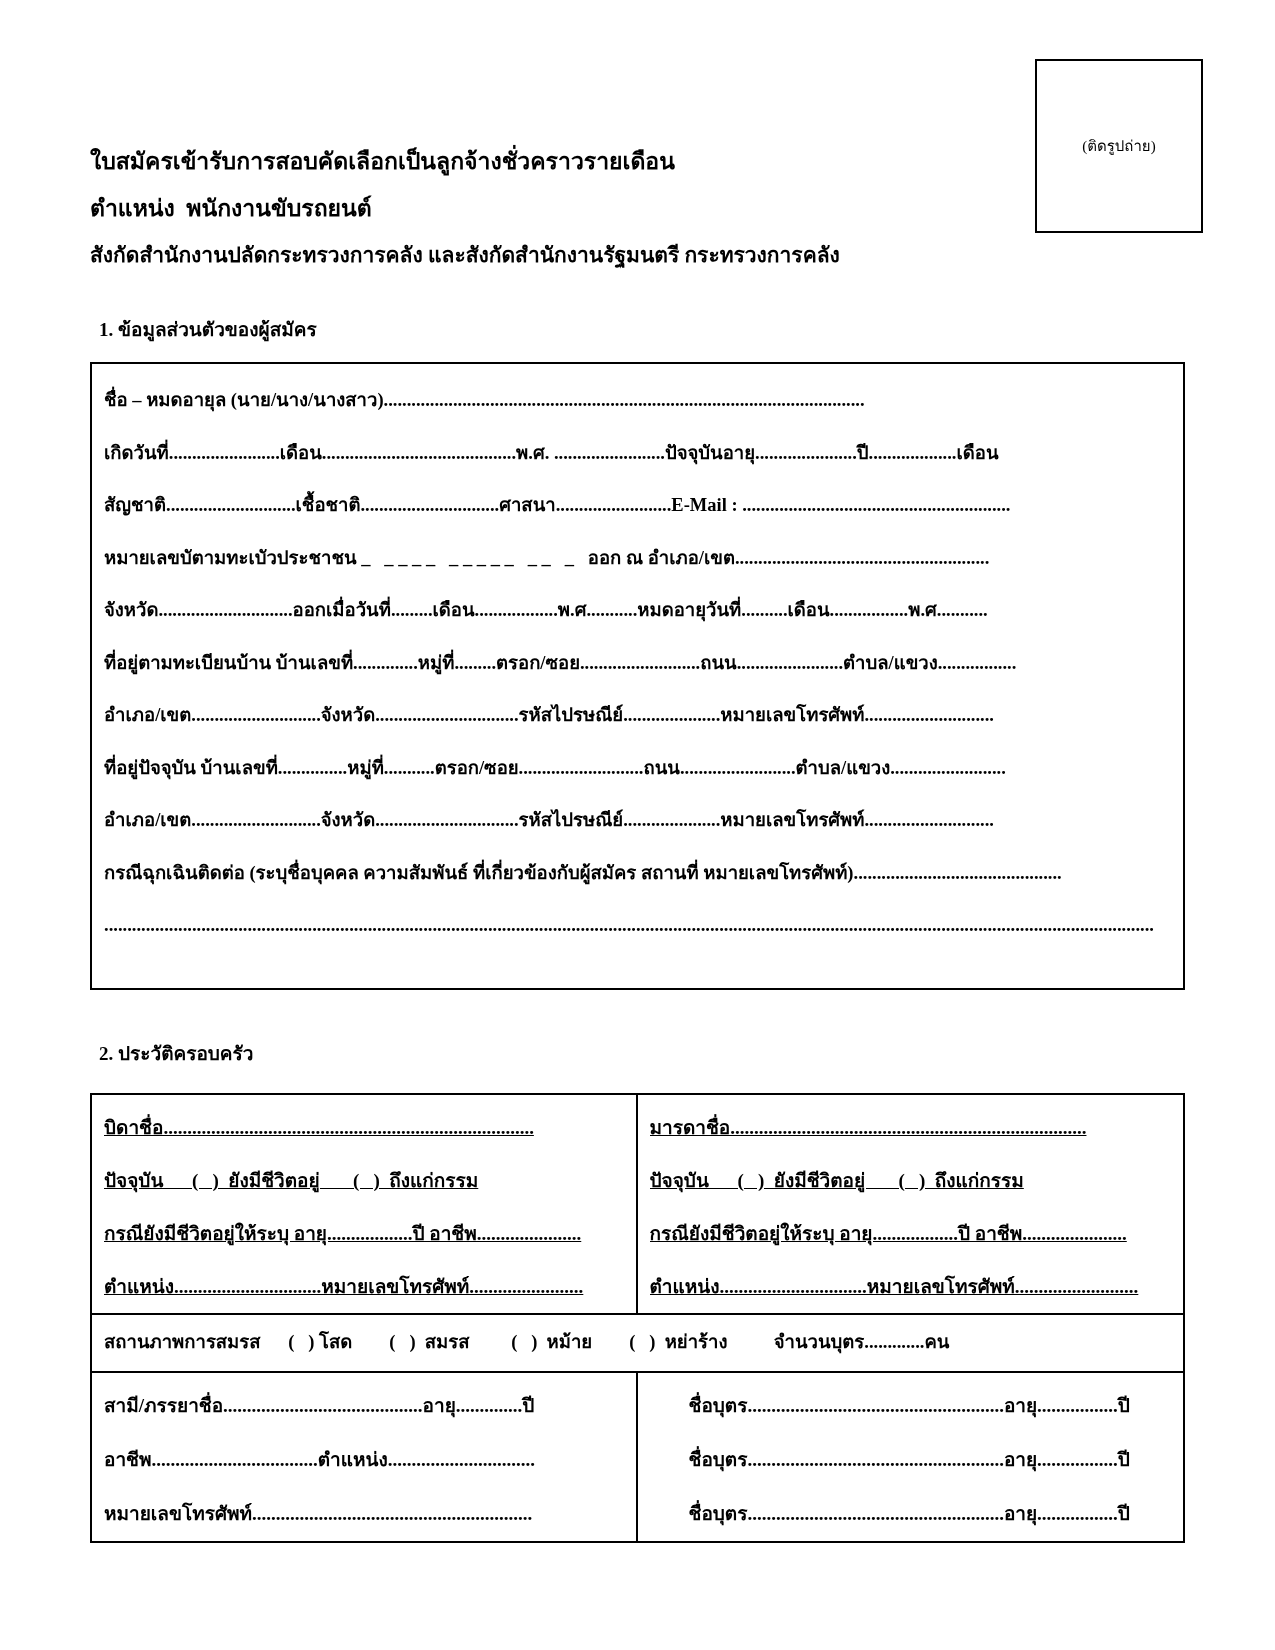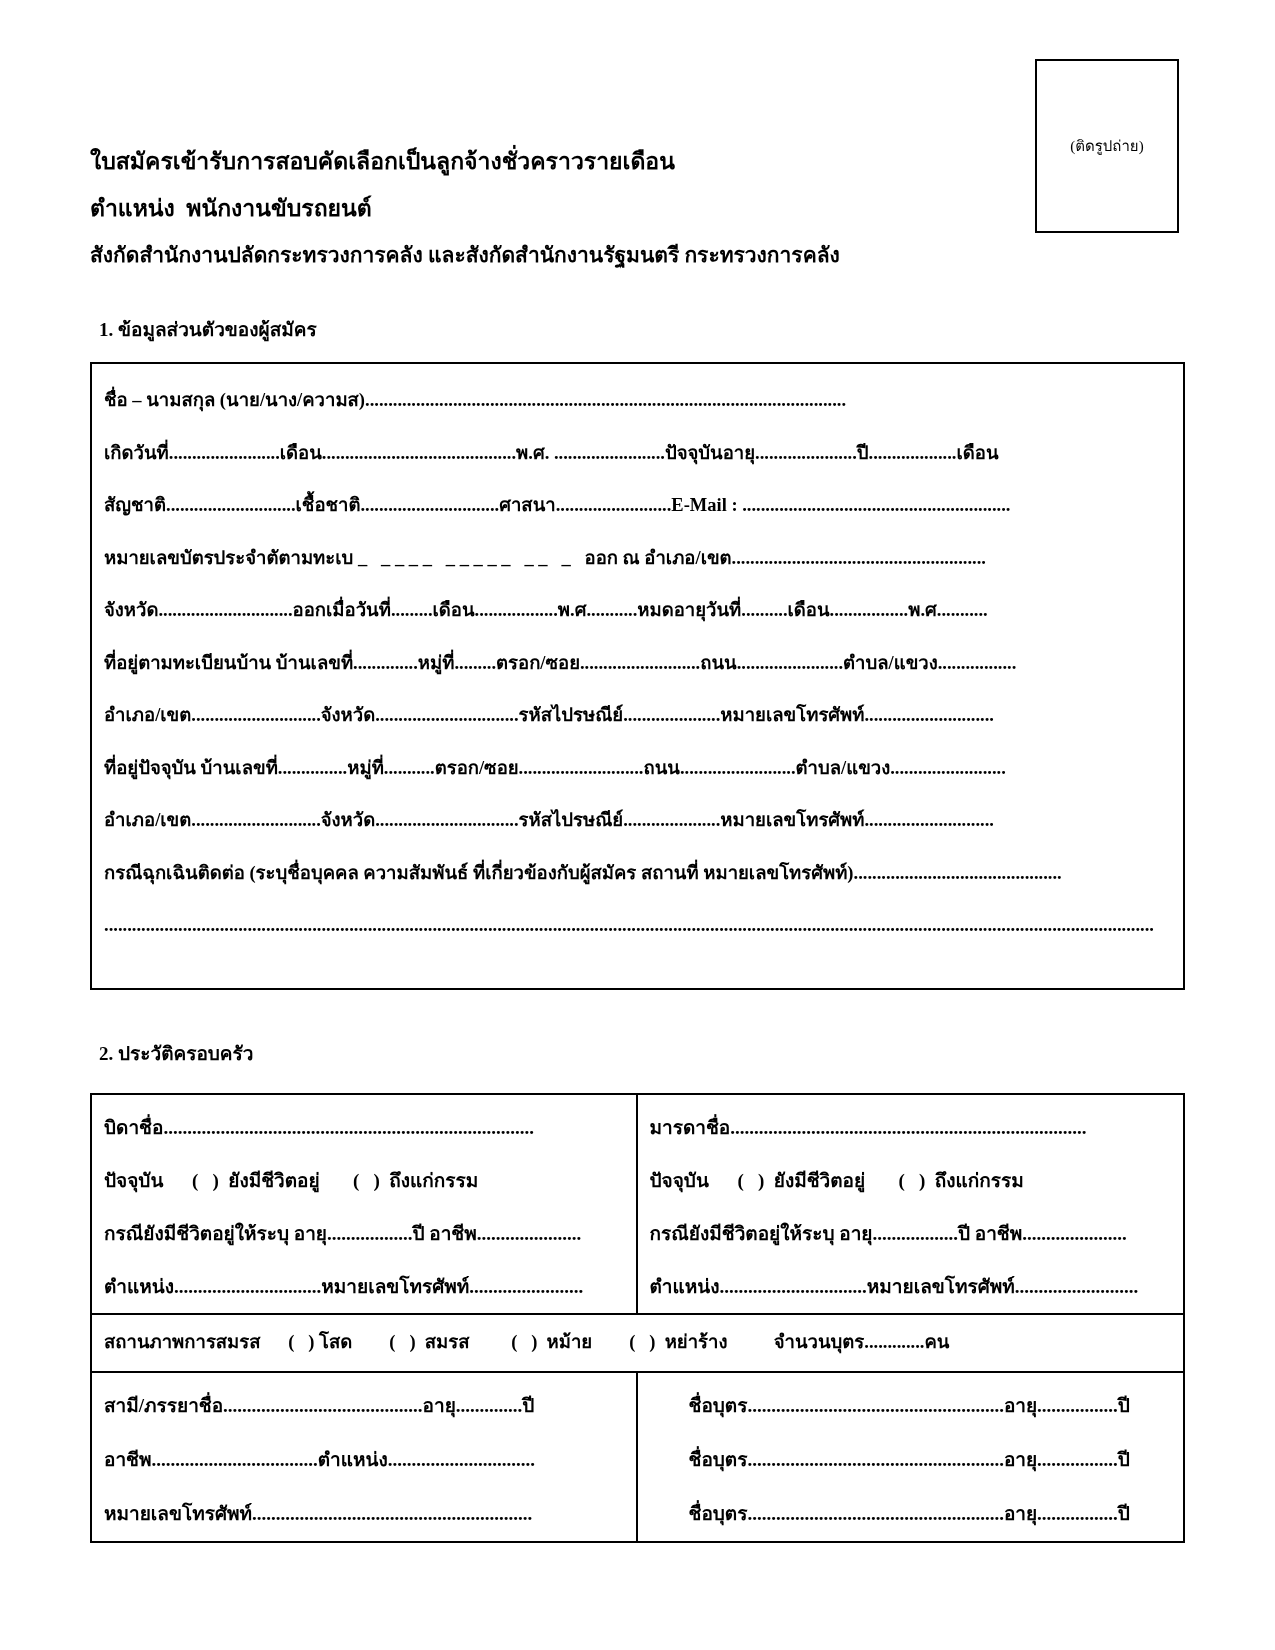--- a/index.html
+++ b/index.html
@@ -1,21 +1,21 @@
 <!DOCTYPE html>
 <html><head>
 <meta charset="utf-8">
 <style>
   html,body{margin:0;padding:0;background:#ffffff;}
   .page{
     position:relative;width:1275px;height:1650px;background:#ffffff;color:#000;
     font-family:"Liberation Serif","DejaVu Serif",serif;overflow:hidden;
   }
   .photo-box{
-    position:absolute;left:1035px;top:59px;width:144px;height:174px;
+    position:absolute;left:1035px;top:59px;width:168px;height:174px;
     border:2px solid #000;box-sizing:border-box;
     display:flex;align-items:center;justify-content:center;
     font-size:15px;font-weight:normal;
   }
   .title-block{
     position:absolute;left:90px;top:138px;width:1040px;text-align:left;font-weight:bold;
   }
   .title-1,.title-2{font-size:23px;line-height:47px;white-space:pre;}
   .title-3{font-size:21px;line-height:47px;white-space:pre;}
   .sec-heading{position:absolute;left:99px;font-size:19px;font-weight:bold;white-space:pre;}
@@ -27,21 +27,21 @@
   }
   .fline{
     font-size:18.5px;font-weight:bold;line-height:52.5px;
     white-space:pre;overflow:hidden;
   }
   .table2{
     position:absolute;left:90px;top:1093px;width:1095px;height:450px;
     border:2px solid #000;box-sizing:border-box;display:flex;flex-direction:column;overflow:hidden;
   }
   .row{display:flex;}
-  .rowA{border-bottom:2px solid #000;height:221px;box-sizing:border-box;}
+  .rowA{border-bottom:2px solid #000;height:221px;box-sizing:border-box;text-decoration:underline;}
   .rowB{border-bottom:2px solid #000;height:67px;box-sizing:border-box;padding-left:12px;}
   .rowB .fline{line-height:54px;}
   .rowC{flex:1;gap:39px;}
   .cell{box-sizing:border-box;padding:6px 8px 0 12px;overflow:hidden;}
   .cell.left{width:50%;border-right:2px solid #000;}
   .cell.right{flex:1;}
   .rowA .fline{line-height:53px;font-size:19px;}
   .rowC .fline{line-height:54px;font-size:19px;}
 </style>
 </head>
@@ -55,24 +55,24 @@
 
   <div class="title-block">
     <div class="title-1">ใบสมัครเข้ารับการสอบคัดเลือกเป็นลูกจ้างชั่วคราวรายเดือน</div>
     <div class="title-2">ตำแหน่ง  พนักงานขับรถยนต์</div>
     <div class="title-3">สังกัดสำนักงานปลัดกระทรวงการคลัง และสังกัดสำนักงานรัฐมนตรี กระทรวงการคลัง</div>
   </div>
 
   <div class="sec-heading s1">1. ข้อมูลส่วนตัวของผู้สมัคร</div>
 
   <div class="box1">
-    <div class="fline">ชื่อ – นามสกุล (นาย/นาง/ความส)........................................................................................................</div>
+    <div class="fline">ชื่อ – หมดอายุล (นาย/นาง/นางสาว)........................................................................................................</div>
     <div class="fline">เกิดวันที่........................เดือน..........................................พ.ศ. ........................ปัจจุบันอายุ......................ปี...................เดือน</div>
     <div class="fline">สัญชาติ............................เชื้อชาติ..............................ศาสนา.........................E-Mail : ..........................................................</div>
-    <div class="fline">หมายเลขบัตรประจำตัตามทะเบ _   _ _ _ _   _ _ _ _ _   _ _   _   ออก ณ อำเภอ/เขต.......................................................</div>
+    <div class="fline">หมายเลขบัตามทะเบัวประชาชน _   _ _ _ _   _ _ _ _ _   _ _   _   ออก ณ อำเภอ/เขต.......................................................</div>
     <div class="fline">จังหวัด.............................ออกเมื่อวันที่.........เดือน..................พ.ศ...........หมดอายุวันที่..........เดือน.................พ.ศ...........</div>
     <div class="fline">ที่อยู่ตามทะเบียนบ้าน บ้านเลขที่..............หมู่ที่.........ตรอก/ซอย..........................ถนน.......................ตำบล/แขวง.................</div>
     <div class="fline">อำเภอ/เขต............................จังหวัด...............................รหัสไปรษณีย์.....................หมายเลขโทรศัพท์............................</div>
     <div class="fline">ที่อยู่ปัจจุบัน บ้านเลขที่...............หมู่ที่...........ตรอก/ซอย...........................ถนน.........................ตำบล/แขวง.........................</div>
     <div class="fline">อำเภอ/เขต............................จังหวัด...............................รหัสไปรษณีย์.....................หมายเลขโทรศัพท์............................</div>
     <div class="fline">กรณีฉุกเฉินติดต่อ (ระบุชื่อบุคคล ความสัมพันธ์ ที่เกี่ยวข้องกับผู้สมัคร สถานที่ หมายเลขโทรศัพท์).............................................</div>
     <div class="fline">...................................................................................................................................................................................................................................</div>
   </div>
 
   <div class="sec-heading s2">2. ประวัติครอบครัว</div>

